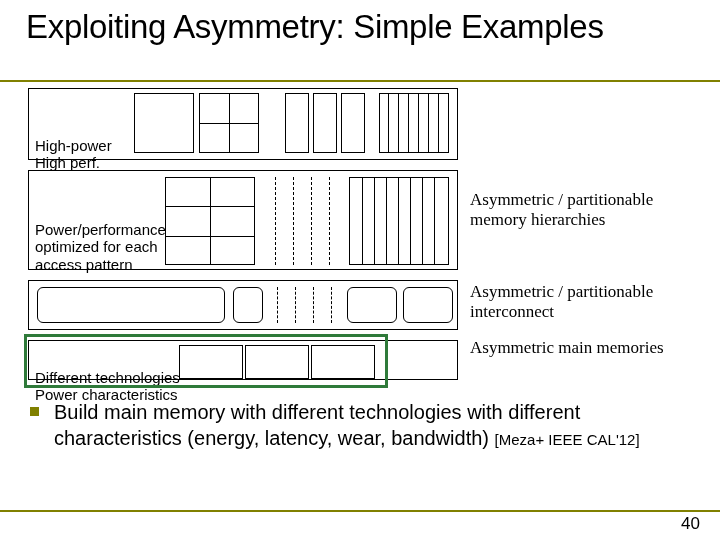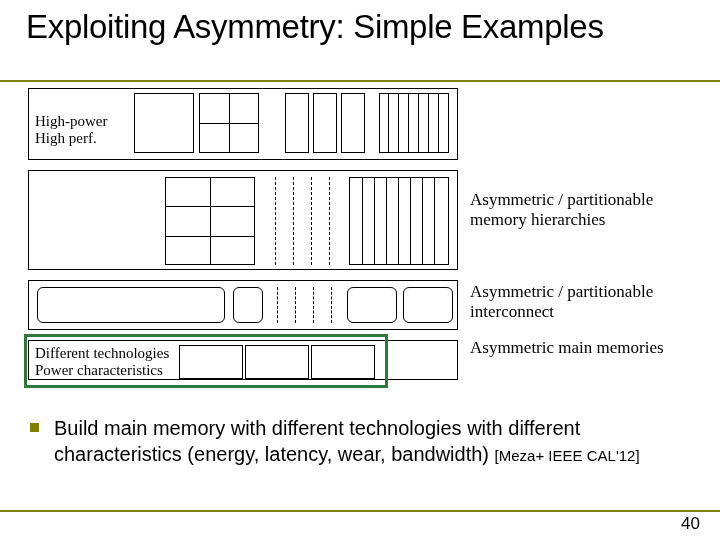--- a/index.html
+++ b/index.html
@@ -10,21 +10,21 @@
 
   .diagram { position: absolute; left: 28px; top: 82px; width: 668px; height: 310px; }
 
   
   .drow { position: absolute; left: 0; width: 430px; border: 1px solid #000; background: #fff; }
   .drow.cores { top: 6px; height: 72px; }
   .drow.mem   { top: 88px; height: 100px; }
   .drow.ic    { top: 198px; height: 50px; }
   .drow.main  { top: 258px; height: 40px; }
 
-  .left-label { font-family: Liberation Serif, serif; font-size: 15px; line-height: 1.15; position: absolute; }
+  .left-label { font-family: Liberation Sans, sans-serif; font-size: 15px; line-height: 1.15; position: absolute; margin-top: 24px; }
   .cores .left-label { left: 6px; top: 24px; }
   .mem   .left-label { left: 6px; top: 26px; width: 126px; }
   .main  .left-label { left: 6px; top: 4px; }
 
   .right-label { position: absolute; font-family: "Times New Roman", serif; font-size: 17px; line-height: 1.15; }
   .rl-cores { left: 442px; top: 4px; width: 220px; }
   .rl-mem   { left: 442px; top: 108px; width: 220px; font-family: Liberation Serif, serif; }
   .rl-ic    { left: 442px; top: 200px; width: 220px; }
   .rl-main  { left: 442px; top: 256px; width: 220px; }
 
@@ -68,21 +68,21 @@
 
   .main .seg { position:absolute; top:4px; height:34px; border:1px solid #000; }
   .main .seg.s1{left:150px; width:64px;}
   .main .seg.s2{left:216px; width:64px;}
   .main .seg.s3{left:282px; width:64px;}
 
   .highlight { position:absolute; left:-4px; top:252px; width:364px; height:54px; border:3px solid #2f7a3a; pointer-events:none; }
 
   
   .bullets { position:absolute; left:26px; top:400px; right:26px; }
-  .b1 { position: relative; padding-left: 28px; font-size: 20px; line-height: 1.28; color:#000;margin-top:16px; }
+  .b1 { position: relative; padding-left: 28px; font-size: 20px; line-height: 1.28; color:#000; }
   .sq { position:absolute; left:4px; top:7px; width:9px; height:9px; background:#808000; }
   .cite { font-size: 15px; color:#000; }
   .b2 { position: relative; margin-top: 18px; padding-left: 58px; font-size: 19px; line-height:1.25; }
   .b2 .sq { left:38px; top:6px; width:8px; height:8px; }
 
   .bottom-line { position:absolute; left:0; right:0; bottom:28px; height:2px; background:#808000; }
   .pagenum { position:absolute; right:20px; bottom:6px; font-size:17px; color:#000; }
 </style>
 </head>
 <body>
@@ -105,20 +105,21 @@
           <span></span>
           <span></span>
           <span></span>
           <span></span>
           <span></span>
           <span></span>
         </div>
     </div>
 
     <div class="drow mem">
+      <div class="left-label">Power/performance optimized for each access pattern</div>
       <div class="boxL"></div>
       <div class="dash d1"></div>
       <div class="dash d2"></div>
       <div class="dash d3"></div>
       <div class="dash d4"></div>
       <div class="boxR">
           <span></span>
           <span></span>
           <span></span>
           <span></span>

